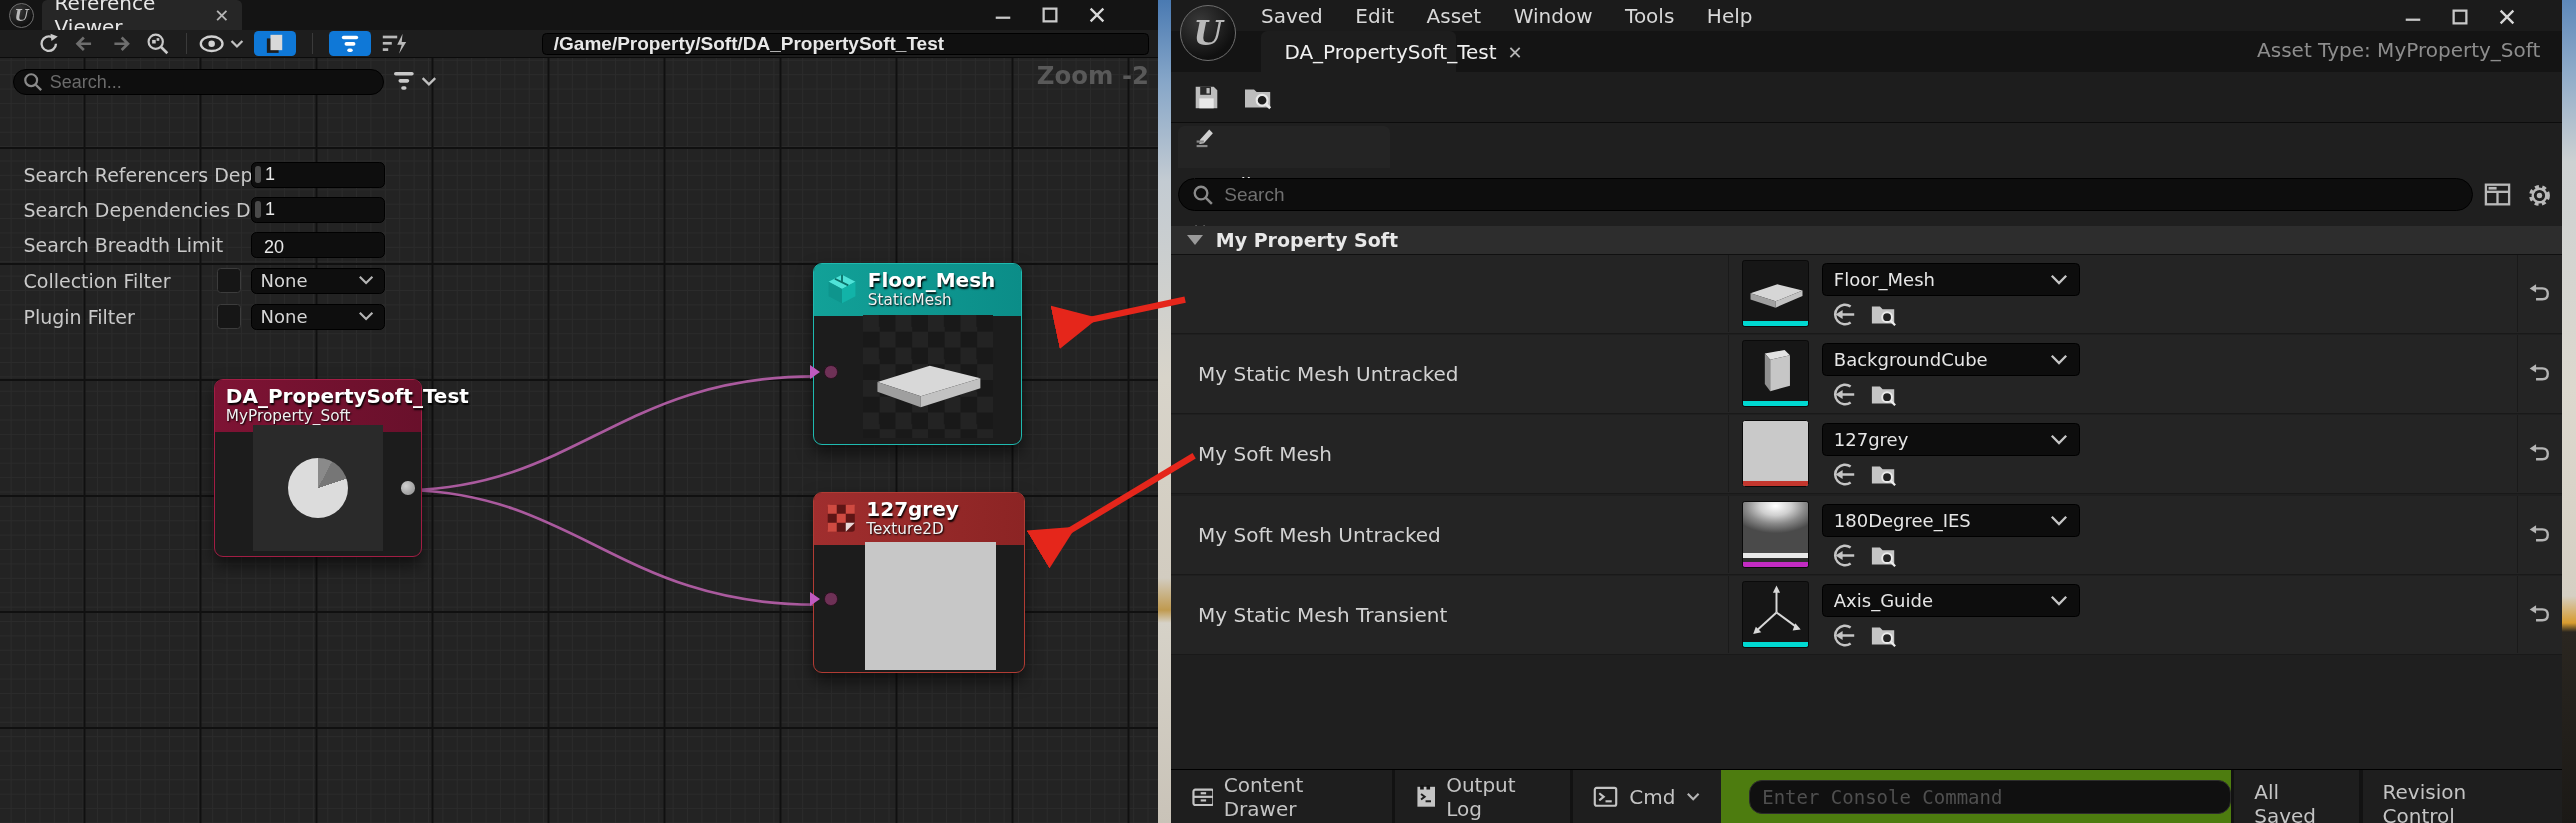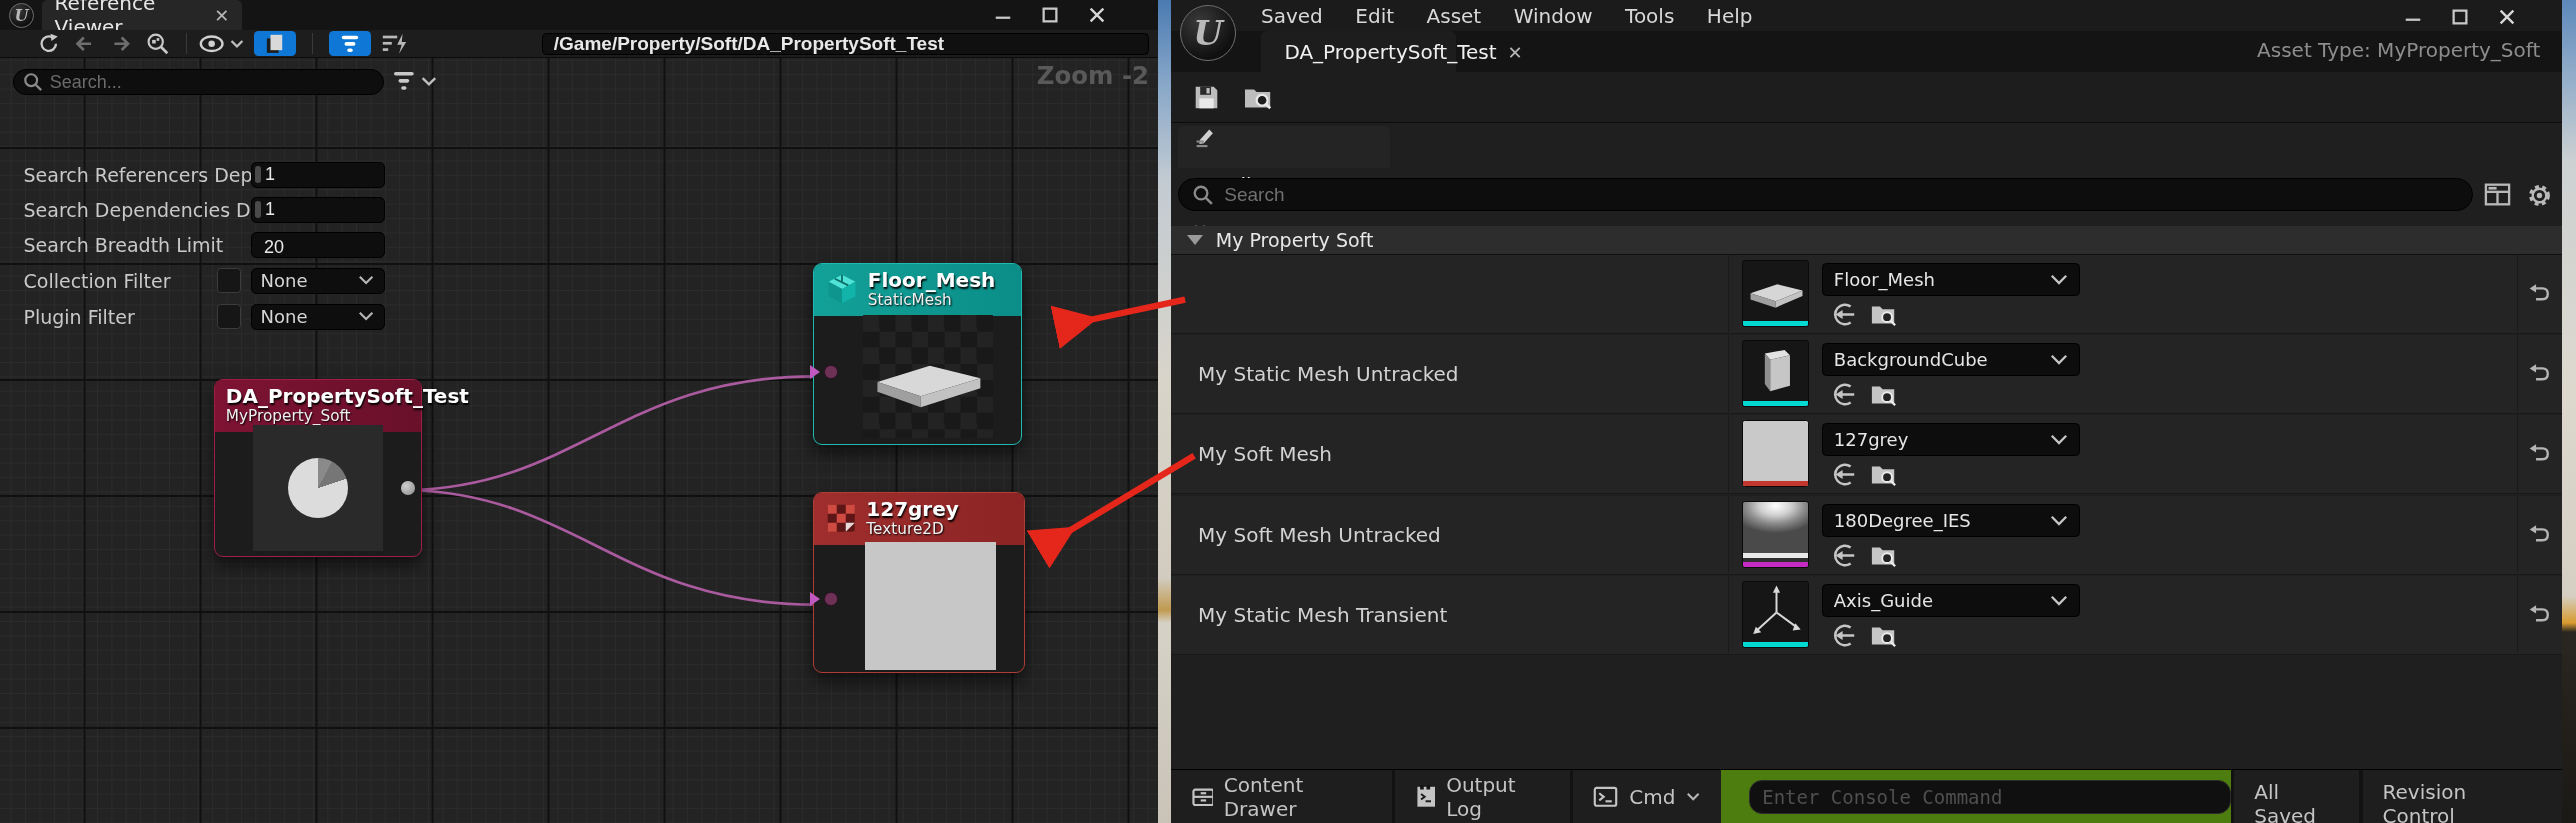--- a/index.html
+++ b/index.html
@@ -95,21 +95,21 @@
   #details-tab { left:7.2px; top:126px; width:212px; height:42px; background:#242424; border-radius:6.3px 6.3px 0 0;
     display:flex; align-items:flex-start; gap:23px; padding:0 14.4px;flex-direction:column; }
   #details-tab .tab-label { color:#e8e8e8; font-size:20px; flex:1; }
   #details-search { left:7.2px; top:178px; width:1295px; height:33px; background:#0d0d0d; border:0.9px solid #000;
     border-radius:17px; display:flex; align-items:center; gap:10.8px; padding:0 12.6px; }
   #details-search input { background:transparent; border:none; color:#999; font-size:19px; width:1173px; }
   #details-search input::placeholder { color:#707070; }
   #cat-header { left:0; top:226px; width:1391px; height:29px; background:#2d2d2d; border-bottom:0.9px solid #101010;
     display:flex; align-items:center; gap:12.6px; padding-left:16.2px; }
   .tri-down { width:0; height:0; border-left:8.1px solid transparent; border-right:8.1px solid transparent; border-top:10px solid #9a9a9a; }
-  #cat-header span { color:#e8e8e8; font-size:19px; font-weight:normal; }
+  #cat-header span { color:#e8e8e8; font-size:19px; font-weight:bold; }
 
   .prow { position:absolute; left:0; width:1391px; height:79px; background:#242424; border-bottom:1.8px solid #191919; }
   .prow .plabel { position:absolute; left:27px; top:0; height:77px; display:flex; align-items:center; color:#d2d2d2; font-size:20px; }
   .col-div { position:absolute; left:557px; top:0; width:0.9px; height:77px; background:#1a1a1a; }
   .pthumb { position:absolute; left:571px; top:5.4px; width:67px; height:67px; border:1.8px solid #0a0a0a; border-radius:2.7px; overflow:hidden; background:#161616; }
   .pthumb .bar { position:absolute; left:0; bottom:0; width:100%; height:5.4px; }
   .pdd { position:absolute; left:651px; top:8.1px; width:258px; height:32.5px; background:#0d0d0d; border:0.9px solid #000;
     border-radius:4.5px; display:flex; align-items:center; justify-content:space-between; padding:0 10.8px; }
   .pdd span { color:#e6e6e6; font-size:18px; }
   .picons { position:absolute; left:660px; top:47px; display:flex; gap:14.4px; }

